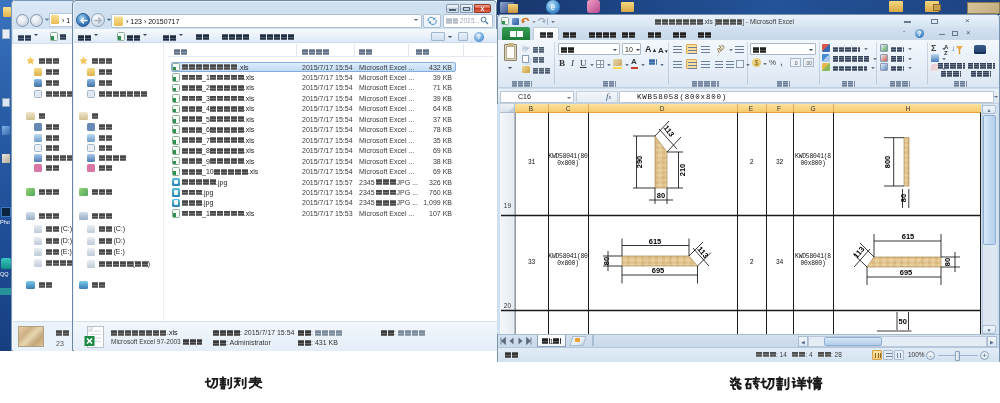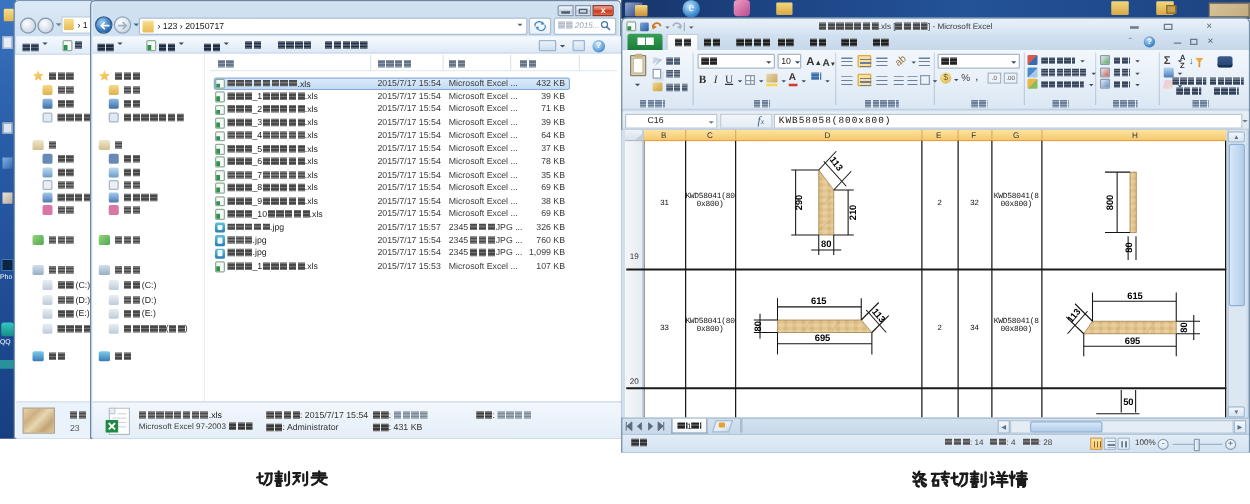--- a/index.html
+++ b/index.html
@@ -448,21 +448,21 @@
 <div class="a" style="left:974px;top:45px;width:12px;height:9px;background:linear-gradient(180deg,#3a5a8c,#23406c);border-radius:2px;box-shadow:inset 0 -2px 0 #16305a"></div>
 <div class="a" style="left:968px;top:62px"><span class="z6" style="width:27px;--c:#33425a"></span></div>
 <div class="a" style="left:971px;top:70px"><span class="z6" style="width:20px;--c:#33425a"></span></div>
 <div class="a" style="left:498px;top:89px;width:501px;height:15px;background:linear-gradient(180deg,#e9eff6,#dde6f0);border-bottom:1px solid #c2cfdc"></div>
 <div class="a" style="left:500px;top:90.5px;width:74px;height:12px;background:#fff;border:1px solid #b9c6d4"></div>
 <div class="a" style="left:518px;top:93px;font-size:7px;color:#222;line-height:8px">C16</div>
 <div class="a dn" style="left:566px;top:95.5px;transform:scale(.7);border-top-color:#6a7a8c"></div>
 <div class="a" style="left:576px;top:90.5px;width:42px;height:12px;background:linear-gradient(180deg,#f2f6fa,#e4ecf4);border:1px solid #c5d0dc"></div>
 <div class="a" style="left:606px;top:91px;font-size:9px;font-style:italic;font-family:Liberation Serif;color:#3a5a7a;line-height:11px">f<span style="font-size:6px">x</span></div>
 <div class="a" style="left:619px;top:90.5px;width:375px;height:12px;background:#fff;border:1px solid #b9c6d4"></div>
-<div class="a" style="left:623px;top:93px;font-size:7.5px;font-family:'Liberation Mono',monospace;color:#111;line-height:9px;letter-spacing:0.8px">KWB58058(800x800)</div>
+<div class="a" style="left:637px;top:93px;font-size:7.5px;font-family:'Liberation Mono',monospace;color:#111;line-height:9px;letter-spacing:0.8px">KWB58058(800x800)</div>
 <div class="a dn" style="left:993px;top:95px;transform:scale(.7);border-top-color:#6a7a8c"></div>
 <div class="a" style="left:497px;top:104px;width:3px;height:230px;background:#cfe0f0"></div><div class="a" style="left:500px;top:104px;width:15px;height:8.5px;background:linear-gradient(180deg,#eef2f7,#d9e2ea);border-right:1px solid #aebccb;border-bottom:1px solid #aebccb"></div><div class="a" style="left:508px;top:107px;width:0;height:0;border-left:6px solid transparent;border-bottom:5px solid #c2cedb"></div>
 <div class="a" style="left:515px;top:104px;width:466px;height:8.5px;background:linear-gradient(180deg,#fce39f,#f8c96e);border-bottom:1.5px solid #e8a33d"></div>
 <div class="a" style="left:548px;top:104px;width:1px;height:8.5px;background:#e2ae5c"></div>
 <div class="a" style="left:588px;top:104px;width:1px;height:8.5px;background:#e2ae5c"></div>
 <div class="a" style="left:737px;top:104px;width:1px;height:8.5px;background:#e2ae5c"></div>
 <div class="a" style="left:766px;top:104px;width:1px;height:8.5px;background:#e2ae5c"></div>
 <div class="a" style="left:793px;top:104px;width:1px;height:8.5px;background:#e2ae5c"></div>
 <div class="a" style="left:833px;top:104px;width:1px;height:8.5px;background:#e2ae5c"></div>
 <div class="a" style="left:526px;top:104.5px;width:10px;text-align:center;font-size:6.5px;color:#333;line-height:8px">B</div>

